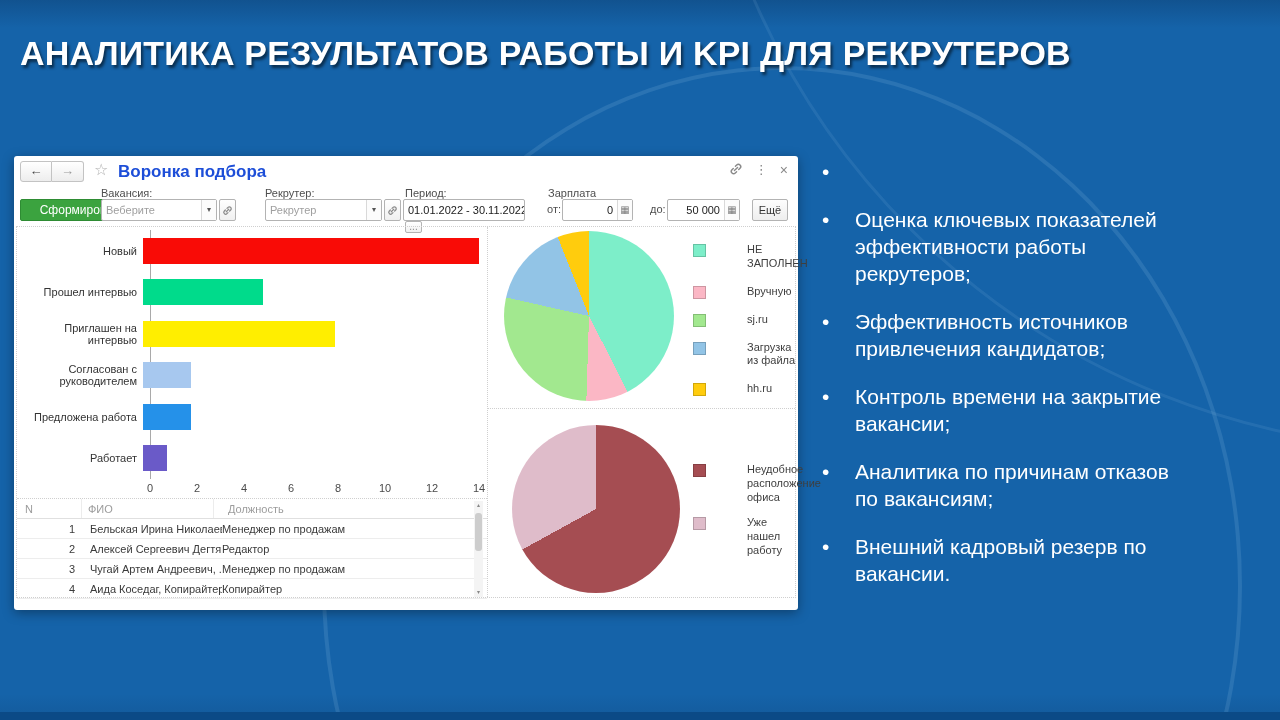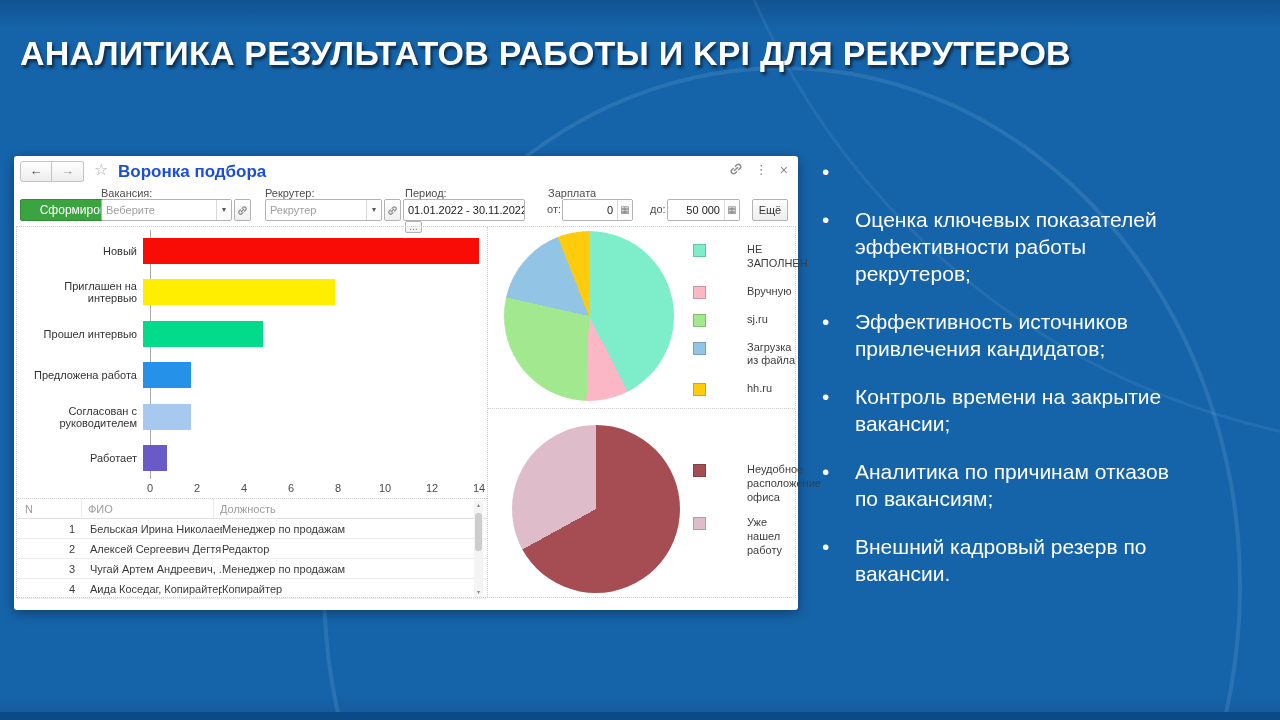--- a/index.html
+++ b/index.html
@@ -42,21 +42,21 @@
            border-radius:2px; flex:1; height:22px; }
   .combo .tx { flex:1; padding:0 4px; line-height:20px; overflow:hidden; white-space:nowrap; }
   .ph { color:#9f9f9f; } .val { color:#1a1a1a; } .num { text-align:right; }
   .combo .arrow { width:15px; border-left:1px solid #d9d9d9; text-align:center; line-height:20px;
                   font-size:8px; color:#555; background:#fcfcfc; }
   .combo .calc { width:15px; border-left:1px solid #d9d9d9; text-align:center; line-height:20px;
                  font-size:10px; color:#777; background:#fcfcfc; }
   .sq-btn { margin-left:2px; width:17px; height:22px; border:1px solid #b3b3b3; border-radius:2px;
             background:linear-gradient(#fff,#f0f0f0); display:flex; align-items:center;
             justify-content:center; color:#8a8a8a; font-size:10px; line-height:10px; }
-  .f-vac { left:87px; width:150px; } .f-rec { left:251px; width:136px; }
+  .f-vac { left:87px; width:135px; } .f-rec { left:251px; width:136px; }
   .f-per { left:389px; width:122px;flex-direction:column; } .f-from { left:548px; width:71px; } .f-to { left:653px; width:73px; }
   .more-btn { left:738px; width:36px; border:1px solid #b3b3b3; border-radius:2px;
               background:linear-gradient(#fdfdfd,#eee); text-align:center; line-height:20px;
               color:#333; font-size:11px; }
 
   
   .report { position:absolute; left:2px; top:70px; width:780px; height:372px; border:1px dotted #cfcfcf; }
   .div-v   { position:absolute; left:470px; top:0; bottom:0; width:0; border-left:1px dotted #cfcfcf; }
   .div-h-r { position:absolute; left:470px; right:0; top:181px; height:0; border-top:1px dotted #cfcfcf; }
   .div-h-l { position:absolute; left:0; width:470px; top:271px; height:0; border-top:1px dotted #cfcfcf; }
@@ -78,21 +78,21 @@
   #legend-1 { left:676px; top:236px; gap:12px; width:110px; }
   .lg-item { display:flex; gap:5px; }
   .lg-sw { width:13px; height:13px; flex:0 0 13px; border:1px solid rgba(0,0,0,.18); margin-top:1px; }
   .lg-tx { font-size:11px; line-height:1.25; color:#3e3e3e;padding-left:36px; }
   #legend-1 .lg-tx { width:90px; }
 
   .rtable { position:absolute; left:0; top:272px; width:470px; }
   .thead { display:flex; height:20px; line-height:20px; color:#9c9c9c; border-bottom:1px solid #e0e0e0; }
   .th-n { width:64px; padding-left:8px; }
   .th-fio { width:132px; border-left:1px solid #ececec; padding-left:6px; }
-  .th-pos { flex:1; border-left:1px solid #ececec; padding-left:6px; }
+  .th-pos { flex:1; border-left:1px solid #ececec; padding-left:14px; }
   .trow { display:flex; height:20px; line-height:20px; border-bottom:1px solid #ededed; color:#3a3a3a; }
   .td-n { width:58px; text-align:right; }
   .td-fio { width:132px; margin-left:15px; white-space:nowrap; overflow:hidden; }
   .td-pos { flex:1; white-space:nowrap; overflow:hidden; }
   .sbar { position:absolute; left:457px; top:274px; width:9px; height:96px; background:#f4f4f4; }
   .sbar .up,.sbar .dn { position:absolute; left:0; right:0; text-align:center; font-size:6px;
                         color:#888; line-height:9px; }
   .sbar .up { top:0; } .sbar .dn { bottom:0; }
   .sbar .thumb { position:absolute; top:12px; left:1px; width:7px; height:38px; background:#cdcdcd;
                  border-radius:3px; }
@@ -200,41 +200,41 @@
 
       <div class="bar-axis-line"></div>
       <div class="bar-rows">
           <div class="bar-row">
             <div class="bar-label">Новый</div>
             <div class="bar-track">
               <div class="bar-fill" style="width: 100%; background: rgb(249, 11, 6);"></div>
             </div>
           </div>
           <div class="bar-row">
+            <div class="bar-label">Прошел интервью</div>
+            <div class="bar-track">
+              <div class="bar-fill" style="width: 35.7143%; background: rgb(0, 219, 139);"></div>
+            </div>
+          </div>
+          <div class="bar-row">
             <div class="bar-label">Приглашен на интервью</div>
             <div class="bar-track">
               <div class="bar-fill" style="width: 57.1429%; background: rgb(255, 238, 0);"></div>
             </div>
           </div>
           <div class="bar-row">
-            <div class="bar-label">Прошел интервью</div>
-            <div class="bar-track">
-              <div class="bar-fill" style="width: 35.7143%; background: rgb(0, 219, 139);"></div>
+            <div class="bar-label">Согласован с руководителем</div>
+            <div class="bar-track">
+              <div class="bar-fill" style="width: 14.2857%; background: rgb(167, 200, 239);"></div>
             </div>
           </div>
           <div class="bar-row">
             <div class="bar-label">Предложена работа</div>
             <div class="bar-track">
               <div class="bar-fill" style="width: 14.2857%; background: rgb(37, 145, 233);"></div>
-            </div>
-          </div>
-          <div class="bar-row">
-            <div class="bar-label">Согласован с руководителем</div>
-            <div class="bar-track">
-              <div class="bar-fill" style="width: 14.2857%; background: rgb(167, 200, 239);"></div>
             </div>
           </div>
           <div class="bar-row">
             <div class="bar-label">Работает</div>
             <div class="bar-track">
               <div class="bar-fill" style="width: 7.14286%; background: rgb(106, 90, 200);"></div>
             </div>
           </div>
         </div>
       <div class="bar-axis">

